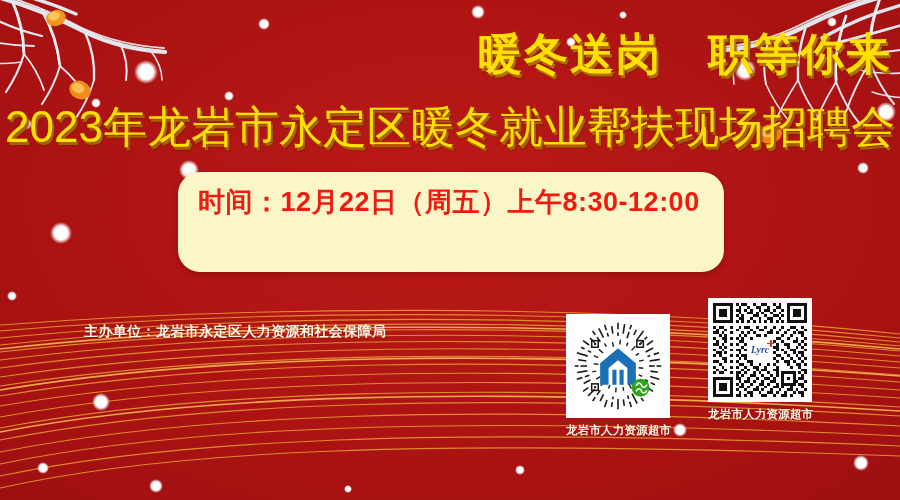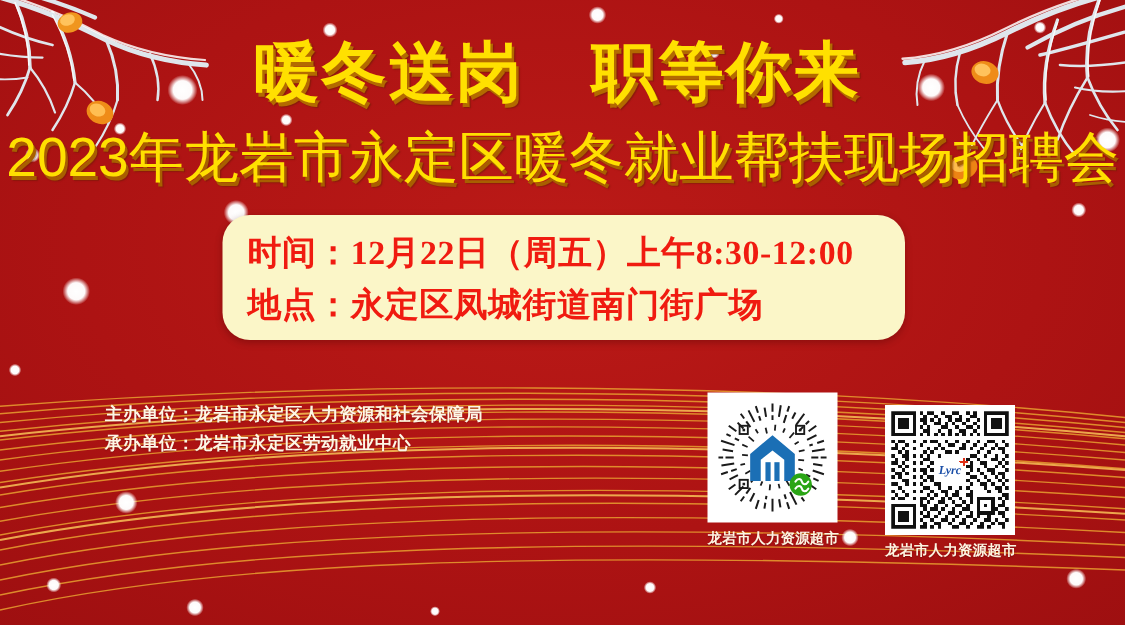--- a/index.html
+++ b/index.html
@@ -20,22 +20,22 @@
   
   .deco { position:absolute; pointer-events:none; }
   #waves    { left:0; top:300px; width:900px; height:200px; }
   #branch-l { left:-10px; top:-12px; width:260px; height:170px; }
   #branch-r { right:-8px;  top:-14px; width:290px; height:200px; }
   #snow     { left:0; top:0; width:900px; height:500px; }
 
   
   #headline {
     position:absolute; left:0; top:32px; width:892px;
-    text-align:center;
-    font-size:52px; font-weight:bold; line-height:1.0;
+    text-align:right;
+    font-size:44px; font-weight:bold; line-height:1.0;
     color:#ffe000;
     letter-spacing:2px;
     text-shadow:2px 3px 0 #b36a00, 3px 4px 1px rgba(90,30,0,.45);
     white-space:pre;
   }
   #subhead {
     position:absolute; left:0; top:104px; width:900px;
     text-align:center;
     font-size:44px; font-weight:normal; line-height:1.05;
     color:#ffe000;
@@ -50,41 +50,40 @@
     border-radius:22px;
     box-shadow:0 2px 6px rgba(60,0,0,.30);
     padding:9px 0 0 20px;
   }
   .info-row {
     color:#f01b10;
     font-size:27px; font-weight:bold;
     line-height:42px;
     white-space:nowrap;
     letter-spacing:0.5px;
-    font-family:Liberation Serif, serif;
   }
 
   
   #org-block {
     position:absolute; left:84px; top:320px; width:420px;
   }
   .org-row {
     color:#fdf6e6;
     font-size:14px; font-weight:bold;
     line-height:23px;
     white-space:nowrap;
     letter-spacing:0.4px;
     text-shadow:0 1px 1px rgba(80,0,0,.35);
   }
   .org-row .indent { display:inline-block; width:68px; }
 
   
   .qr-block { position:absolute; width:104px; text-align:center; }
   #qr-1 { left:566px; top:314px;border-radius:14px; }
-  #qr-2 { left:708px; top:324px; }
+  #qr-2 { left:708px; top:298px; }
   .qr-card {
     width:104px; height:104px; background:#ffffff;
     padding:5px;
   }
   .qr-caption {
     margin-top:5px;
     color:#fdf4e2; font-size:11.5px; font-weight:bold;
     white-space:nowrap; letter-spacing:0.2px;
     text-shadow:0 1px 1px rgba(70,0,0,.4);
   }
@@ -221,29 +220,25 @@
       <circle cx="348" cy="489" r="4"></circle>
       <circle cx="156" cy="486" r="7"></circle>
     </g>
   </svg>
 
   <div id="headline">暖冬送岗　职等你来</div>
   <div id="subhead">2023年龙岩市永定区暖冬就业帮扶现场招聘会</div>
 
   <div id="info-panel">
     <div class="info-row">时间：12月22日（周五）上午8:30-12:00</div>
-    <div class="info-row">地点：永定区凤城街道南门街广场</div>
   </div>
 
   <div id="org-block">
     <div class="org-row">
       <span>主办单位：</span><span>龙岩市永定区人力资源和社会保障局</span>
-    </div>
-    <div class="org-row">
-      <span>承办单位：</span><span>龙岩市永定区劳动就业中心</span>
     </div>
   </div>
 
   <div class="qr-block" id="qr-1">
     <div class="qr-card">
       <svg class="qr-svg" viewBox="0 0 100 100">
         <circle cx="50" cy="50" r="49" fill="#ffffff"></circle>
 
         <g stroke="#1a1a1a" stroke-width="1.7" stroke-linecap="butt">
           <g transform="rotate(0 50 50)">   

